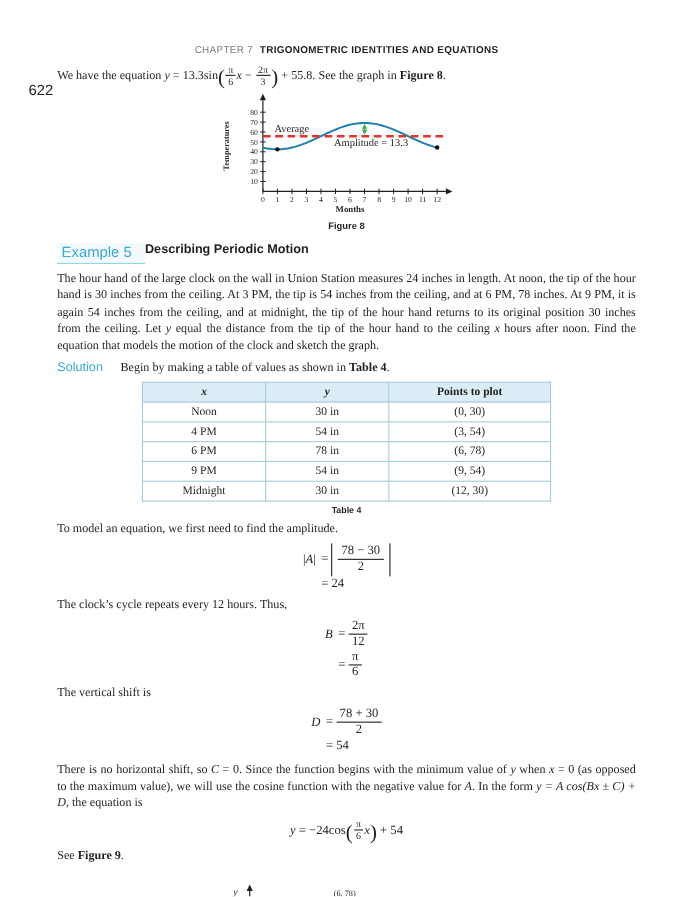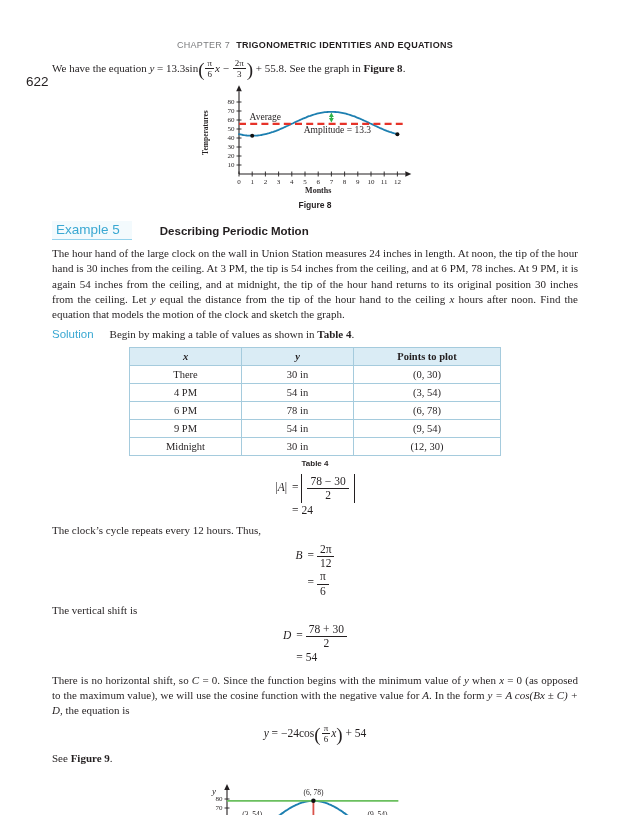--- a/index.html
+++ b/index.html
@@ -23,21 +23,21 @@
   .ifrac .d{display:block;}
   .bp{font-size:19px;font-weight:300;vertical-align:-0.22em;line-height:0;}
 
   
   .figwrap{display:flex;flex-direction:column;align-items:center;margin:3px 0;}
   .figcap{font-family:"Liberation Sans",sans-serif;font-weight:bold;font-size:8.5px;
           color:#231f20;text-align:center;margin-top:2px;}
   svg text{font-family:"Liberation Serif",serif;fill:#231f20;}
 
   
-  .exhead{display:flex;align-items:center;gap:28px;margin:11px 0 6px 0;}
+  .exhead{display:flex;align-items:flex-start;margin:11px 0 6px 0;}
   .exlabel{font-family:"Liberation Sans",sans-serif;font-size:13.5px;color:#3aa8d2;
            background:#f3fafd;padding:1px 12px 2px 4px;border-bottom:1.5px solid #93d2ec;}
   .extitle{font-family:"Liberation Sans",sans-serif;font-weight:bold;font-size:11.5px;color:#221e1f;}
 
   .solline{font-size:11px;margin:6px 0 7px 0;}
   .sollabel{font-family:"Liberation Sans",sans-serif;color:#3aa8d2;font-size:11.5px;margin-right:16px;}
 
   
   .t4{border-collapse:collapse;margin:4px auto 0 auto;font-size:10.5px;}
   .t4 th,.t4 td{border:1px solid #a5cbdd;text-align:center;padding:1px 8px;height:15px;}
@@ -147,21 +147,21 @@
   <table class="t4">
     <thead>
         <tr>
           <th>x</th>
           <th>y</th>
           <th>Points to plot</th>
         </tr>
       </thead>
     <tbody>
         <tr>
-          <td>There</td>
+          <td>Noon</td>
           <td>30 in</td>
           <td>(0, 30)</td>
         </tr>
         <tr>
           <td>4 PM</td>
           <td>54 in</td>
           <td>(3, 54)</td>
         </tr>
         <tr>
           <td>6 PM</td>
@@ -175,20 +175,21 @@
         </tr>
         <tr>
           <td>Midnight</td>
           <td>30 in</td>
           <td>(12, 30)</td>
         </tr>
       </tbody>
   </table>
   <div class="tabcap">Table 4</div>
 
+  <p class="para">To model an equation, we first need to find the amplitude.</p>
 
   <div class="mtable">
     <div class="mrow">
       <span class="mlhs"><span>|</span><span class="vit">A</span><span>|</span></span>
       <span class="mrhs"><span>=</span> <span class="absb"><span class="frac"><span class="n">78 − 30</span><span class="d">2</span></span></span></span>
     </div>
     <div class="mrow">
       <span class="mlhs"></span>
       <span class="mrhs"><span>=</span> <span>24</span></span>
     </div>

